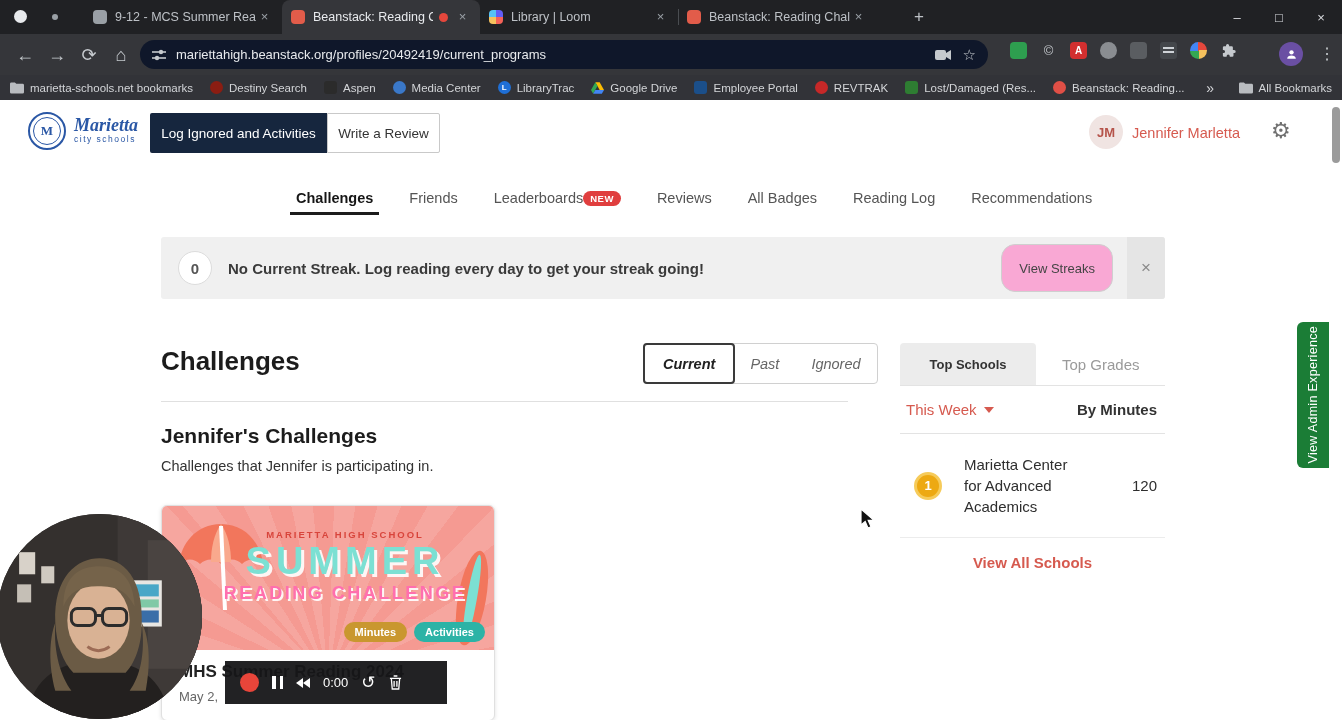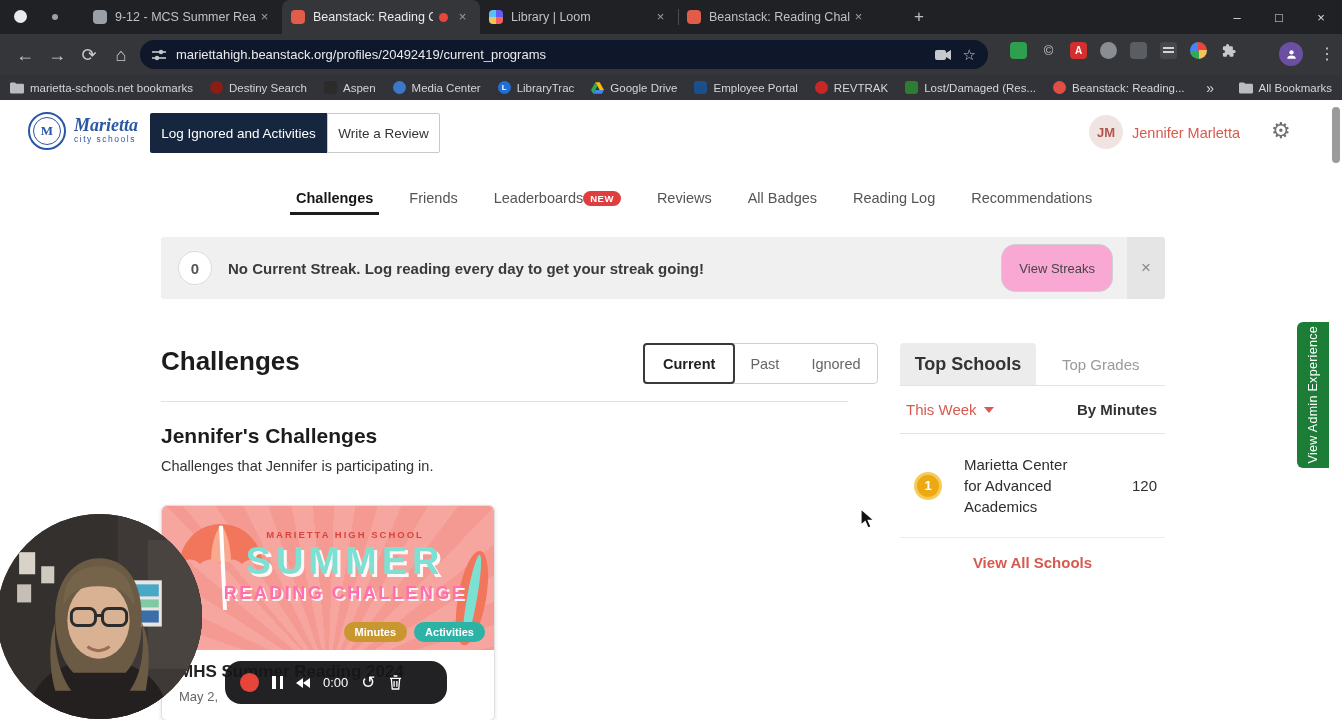--- a/index.html
+++ b/index.html
@@ -73,58 +73,58 @@
   .nav-badge { background:#e03e3e; color:#fff; font-size:9.5px; font-weight:bold; padding:2px 7px; border-radius:9px; letter-spacing:0.5px; }
 
   .streak { position:absolute; left:161px; top:137px; width:1004px; height:62px; background:#f0f0f0; border-radius:3px; display:flex; align-items:center; }
   .streak-count { width:34px; height:34px; border-radius:50%; background:#fff; border:1px solid #dcdcdc; color:#555; font-weight:bold; font-size:15px; display:flex; align-items:center; justify-content:center; margin-left:17px; flex:none; }
   .streak-msg { margin-left:16px; font-weight:bold; font-size:15px; color:#3a3a3a; }
   .streak-btn { margin-left:auto; margin-right:14px; height:48px; padding:0 17px; background:#f9a8d4; border:1px solid #cfcfcf; border-radius:14px; font-size:13px; color:#444; display:flex; align-items:center; }
   .streak-close { width:38px; height:62px; background:#e5e5e5; border-radius:0 3px 3px 0; color:#8a8a8a; font-size:17px; display:flex; align-items:center; justify-content:center; }
 
   .h1-challenges { position:absolute; left:161px; top:246px; font-size:26px; font-weight:bold; color:#1c1c1c; }
   .segmented { position:absolute; left:643px; top:243px; height:41px; display:flex; align-items:stretch; border:1px solid #d0d0d0; border-radius:4px; background:#fff; }
-  .seg-opt { display:flex; align-items:center; padding:0 16px; font-size:14.5px; color:#666; }
+  .seg-opt { display:flex; align-items:center; padding:0 16px; font-size:14.5px; color:#666;font-style:italic; }
   .seg-opt.active { border:2px solid #3a3a3a; border-radius:4px; margin:-1px; color:#222; font-weight:bold; padding:0 18px; background:#fff; }
   .divider { position:absolute; left:161px; top:301px; width:687px; border-top:1px solid #e0e0e0; }
   .h2-owner { position:absolute; left:161px; top:324px; font-size:21px; font-weight:bold; color:#1c1c1c; }
   .owner-sub { position:absolute; left:161px; top:358px; font-size:14.5px; color:#333; }
 
   .card { position:absolute; left:161px; top:405px; width:334px; height:216px; border:1px solid #e0e0e0; border-radius:6px; overflow:hidden; background:#fff; box-shadow:0 1px 4px rgba(0,0,0,0.12); }
   .card-banner { height:144px; background:#f59a92; background-image:repeating-conic-gradient(from -40deg at 50% 120%, rgba(255,255,255,0.12) 0 7deg, rgba(255,255,255,0) 7deg 14deg); position:relative; overflow:hidden; }
   .banner-text { position:relative; padding-left:34px; text-align:center; }
   .banner-school { margin-top:23px; font-size:9.5px; letter-spacing:2px; font-weight:bold; color:#d8453c; }
   .banner-title { margin-top:2px; font-size:38px; font-weight:bold; letter-spacing:5px; color:#7ce0d3; text-shadow:3px 3px 0 rgba(255,255,255,0.9); line-height:1.05; }
   .banner-sub { margin-top:1px; font-size:18px; font-weight:bold; letter-spacing:2.5px; color:#ff6fae; text-shadow:2px 2px 0 rgba(255,255,255,0.9); }
   .banner-badges { position:absolute; right:9px; bottom:8px; display:flex; gap:7px; }
   .badge-minutes { background:#c9972f; color:#fff; font-size:11px; font-weight:bold; padding:4px 11px; border-radius:11px; }
   .badge-activities { background:#2cb3a6; color:#fff; font-size:11px; font-weight:bold; padding:4px 11px; border-radius:11px; }
   .card-body { padding:12px 17px; }
   .card-title { font-size:17px; font-weight:bold; color:#222; }
   .card-date { font-size:13px; color:#666; margin-top:7px; }
 
   .lb-tabs { position:absolute; left:900px; top:243px; display:flex; align-items:flex-end; }
-  .lb-tab-schools { width:136px; height:42px; background:#ececec; border-radius:4px 4px 0 0; display:flex; align-items:center; justify-content:center; font-size:18px; font-weight:bold; color:#333; }
+  .lb-tab-schools { width:136px; height:42px; background:#ececec; border-radius:4px 4px 0 0; display:flex; align-items:center; justify-content:center; font-size:13px; font-weight:bold; color:#333; }
   .lb-tab-grades { height:42px; padding:0 26px; display:flex; align-items:center; font-size:15px; color:#9a9a9a; }
   .lb-body { position:absolute; left:900px; top:285px; width:265px; border-top:1px solid #e3e3e3; }
   .lb-row1 { display:flex; justify-content:space-between; align-items:center; padding:15px 8px 15px 6px; border-bottom:1px solid #e3e3e3; }
   .lb-period { color:#d65a4f; font-size:15px; display:flex; align-items:center; gap:7px; }
   .caret-down { width:0; height:0; border-left:5px solid transparent; border-right:5px solid transparent; border-top:6px solid #d65a4f; display:inline-block; }
   .lb-metric { color:#333; font-size:15px; font-weight:bold; }
   .lb-entry { display:flex; align-items:center; padding:20px 8px 20px 14px; gap:22px; border-bottom:1px solid #ececec; }
   .rank { width:28px; height:28px; border-radius:50%; background:#eda912; border:3px solid #f6cb5a; color:#fff; font-weight:bold; font-size:13px; display:flex; align-items:center; justify-content:center; flex:none; }
   .lb-name { flex:1; font-size:15px; color:#2e2e2e; line-height:1.4; max-width:122px; }
   .lb-value { font-size:15px; color:#2e2e2e; margin-left:auto; }
   .lb-link { padding:16px 8px; text-align:center; color:#d65a4f; font-weight:bold; font-size:15px; }
 
   .admin-btn { position:absolute; left:1297px; top:222px; width:32px; height:146px; background:#1b7d36; border-radius:6px 0 0 6px; display:flex; align-items:center; justify-content:center; z-index:5; }
   .admin-btn span { writing-mode:vertical-rl; transform:rotate(180deg); color:#fff; font-size:12.5px; letter-spacing:0.3px; white-space:nowrap; }
 
   .webcam { position:absolute; left:-3px; top:414px; width:205px; height:205px; border-radius:50%; overflow:hidden; background:#34302e; z-index:20; }
-  .recorder { position:absolute; left:225px; top:561px; width:222px; height:43px; background:rgba(22,22,24,0.95); border-radius:16px; display:flex; align-items:center; gap:13px; padding:0 15px; z-index:21; }
+  .recorder { position:absolute; left:225px; top:561px; width:222px; height:43px; background:rgba(22,22,24,0.95); border-radius:0; display:flex; align-items:center; gap:13px; padding:0 15px; z-index:21; }
   .rec-stop { width:19px; height:19px; border-radius:50%; background:#e8453a; flex:none; }
   .rec-pause { display:flex; gap:4px; }
   .rec-pause i { display:block; width:3.5px; height:13px; background:#fff; }
   .rec-rew { display:flex; }
   .rec-rew i { display:block; width:0; height:0; border-top:5px solid transparent; border-bottom:5px solid transparent; border-right:7px solid #fff; }
   .rec-time { color:#fff; font-size:13px; }
   .rec-restart { color:#fff; font-size:17px; line-height:1; }
   .cursor { position:absolute; left:860px; top:408px; z-index:30; }
 </style>
 </head>

